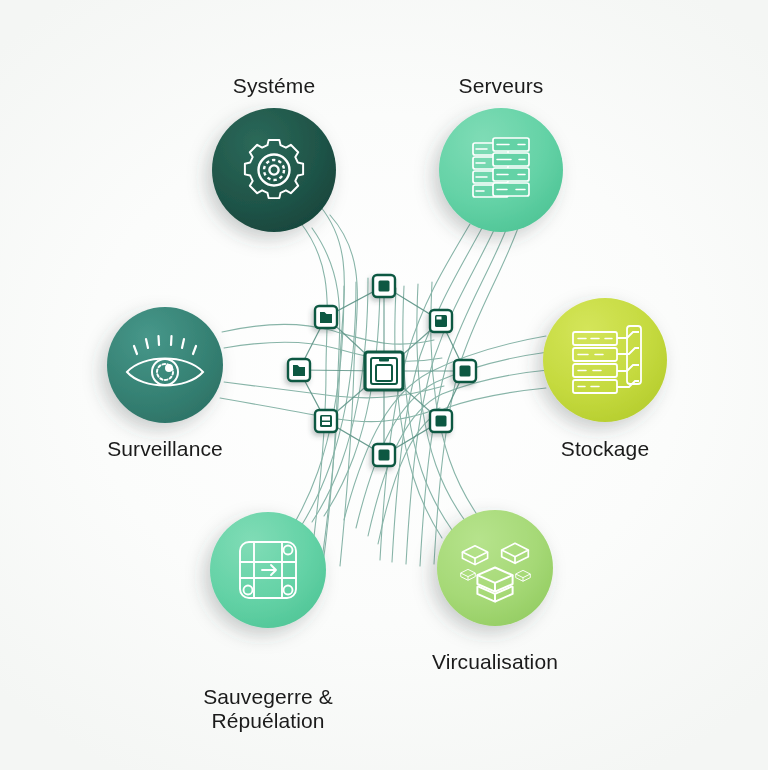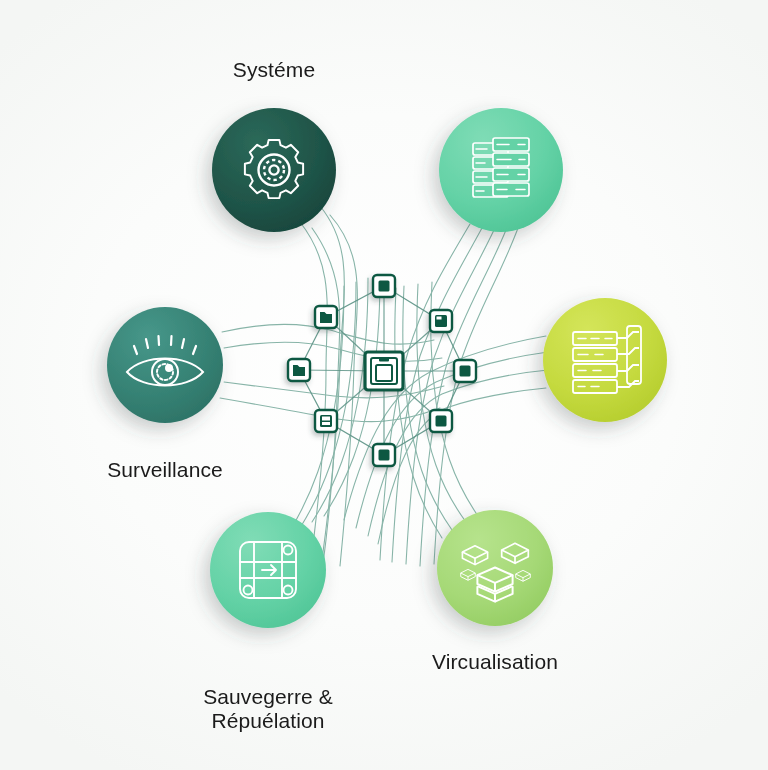--- a/index.html
+++ b/index.html
@@ -301,24 +301,26 @@
     </g>
 
     <g filter="url(#nodeShadow)">
       <rect x="365" y="352" width="38" height="38" rx="3" fill="#ffffff" stroke="#0e5843" stroke-width="3.2"></rect>
       <rect x="371" y="358" width="26" height="26" rx="2" fill="#ffffff" stroke="#0e5843" stroke-width="2"></rect>
       <rect x="376" y="365" width="16" height="16" rx="1.5" fill="#ffffff" stroke="#0e5843" stroke-width="2"></rect>
       <rect x="379" y="357.5" width="10" height="4" rx="1" fill="#0e5843"></rect>
     </g>
   </svg>
 
-  <div class="node-label" style="left:174px;top:58px;width:200px;">Systéme</div>
-
-
+  <div class="node-label" style="left:174px;top:74px;width:200px;">Systéme</div>
+
+  <div class="node-label" style="left:401px;top:74px;width:200px;">Serveurs</div>
+
+  <div class="node-label" style="left:505px;top:437px;width:200px;">Stockage</div>
 
   <div class="node-label" style="left:395px;top:643px;width:200px;margin-top:7px;">Vircualisation</div>
 
   <div class="node-label" style="left:168px;top:645px;width:200px;margin-top:40px;">Sauvegerre &amp;
 Répuélation</div>
 
-  <div class="node-label" style="left:65px;top:437px;width:200px;margin-top:21px;">Surveillance</div>
+  <div class="node-label" style="left:65px;top:437px;width:200px;">Surveillance</div>
 
 </div>
 
 </body></html>

